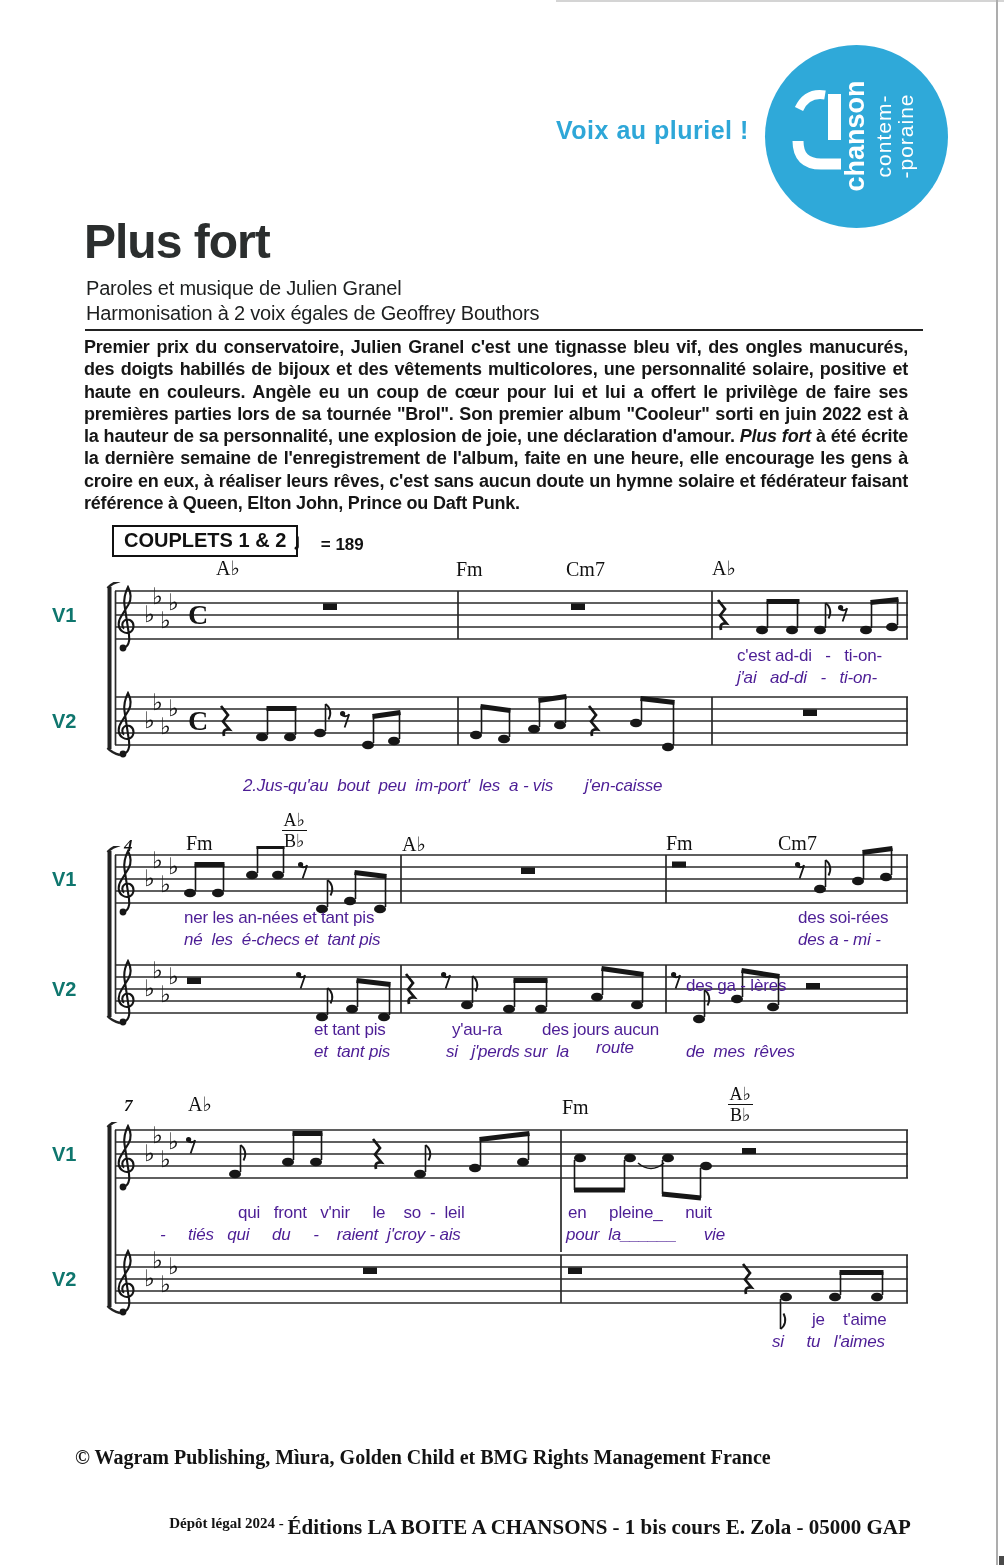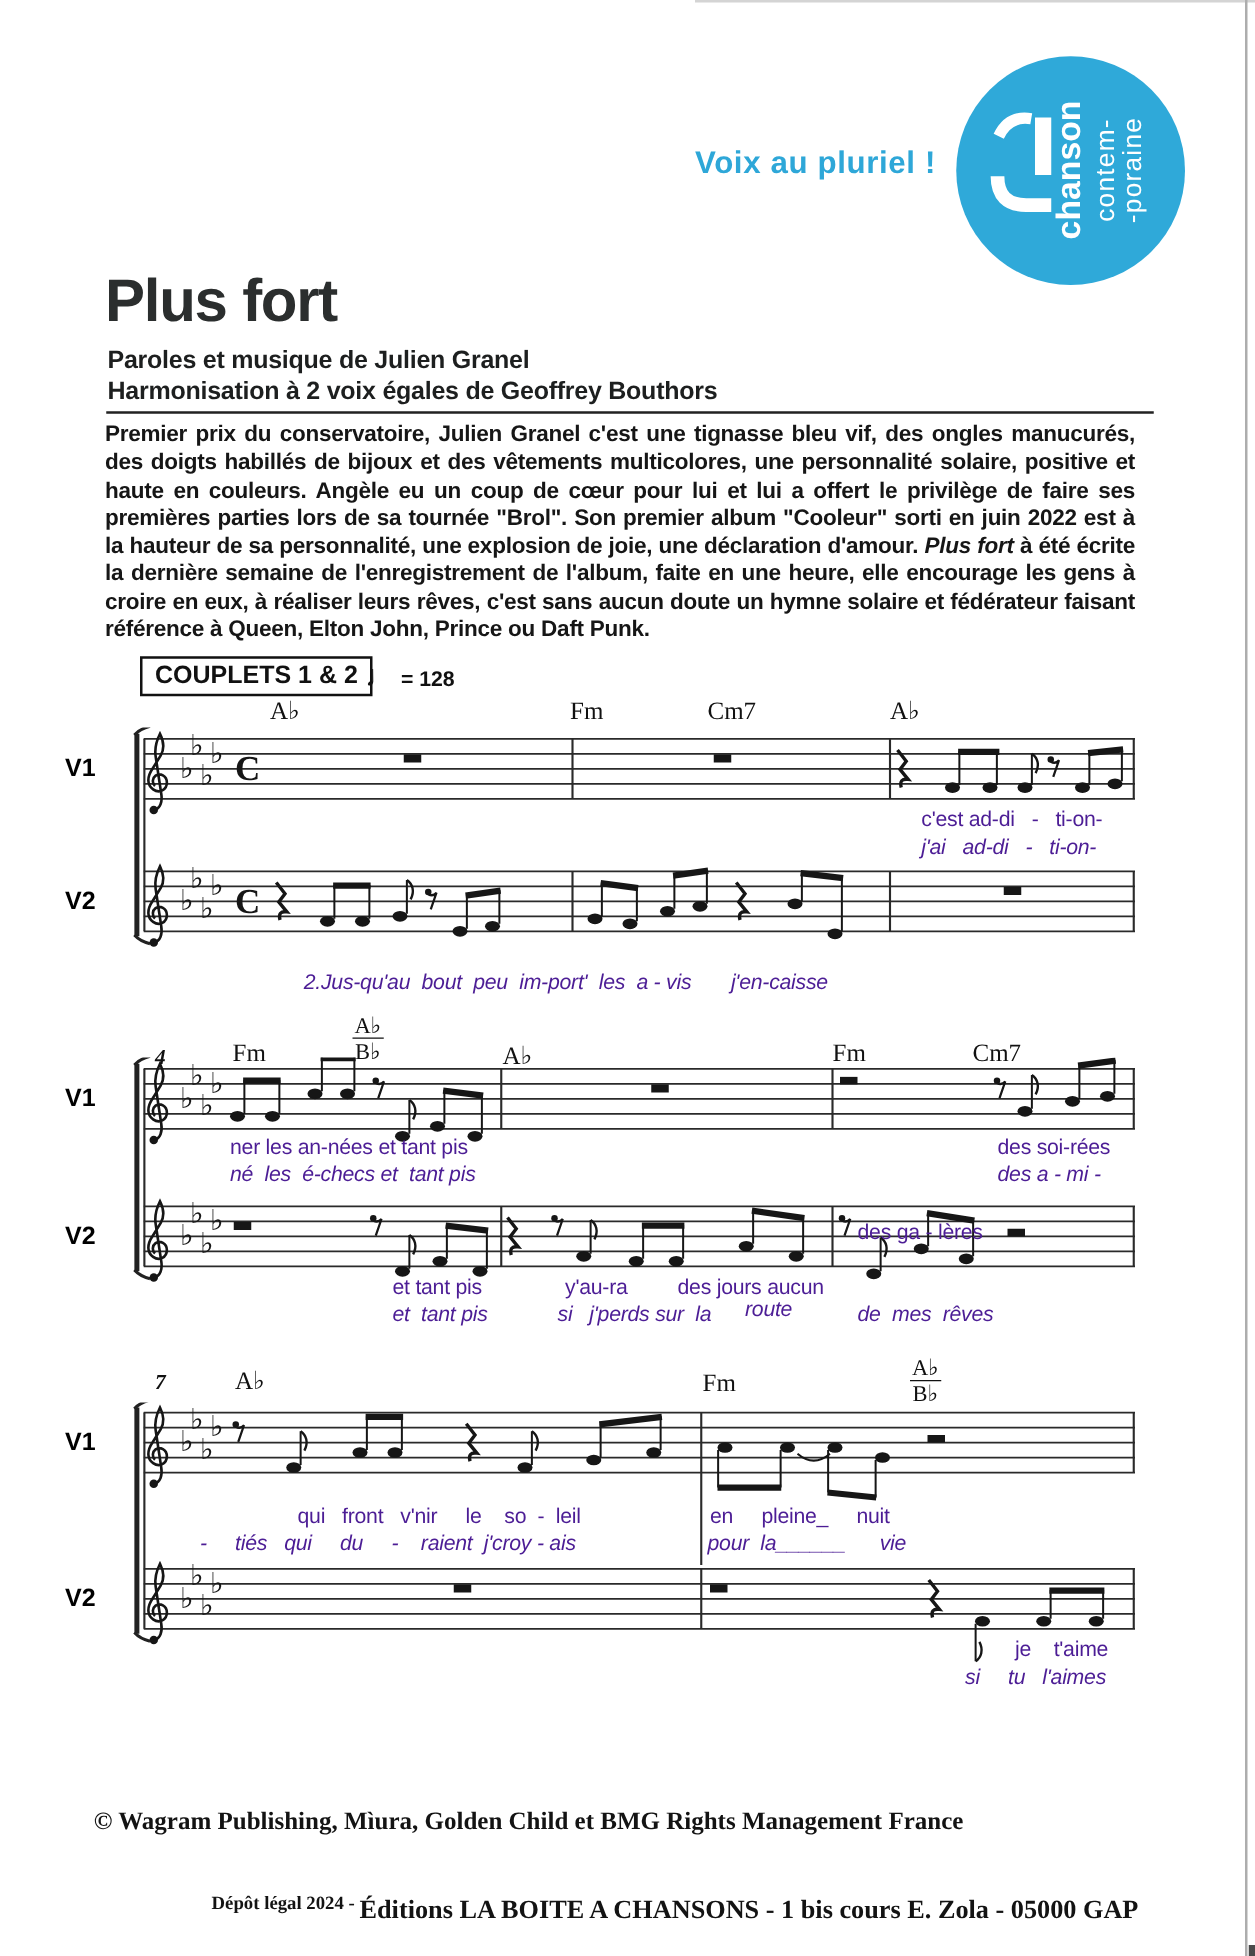--- a/index.html
+++ b/index.html
@@ -4,34 +4,34 @@
 <style>
   html,body{margin:0;padding:0;background:#e8e8e8;}
   #page{position:relative;width:1004px;height:1565px;background:#ffffff;overflow:hidden;
         font-family:"Liberation Sans",sans-serif;color:#1c1c1c;}
   .abs{position:absolute;}
   
   #tagline{left:556px;top:116px;font-size:25px;font-weight:bold;color:#2ea7d8;letter-spacing:.5px;}
   #logo-circle{left:765px;top:45px;width:183px;height:183px;border-radius:50%;background:#2fa9d9;}
   
   #page-title{left:84px;top:214px;font-size:48px;font-weight:bold;color:#2b2e2e;letter-spacing:-1px;}
-  .credit{left:86px;font-size:20px;font-weight:bold;color:#1d1f1f;letter-spacing:-0.2px;}
+  .credit{left:86px;font-size:20px;font-weight:normal;color:#1d1f1f;letter-spacing:-0.2px;}
   #credit1{top:277px;} #credit2{top:302px;}
   #title-rule{left:85px;top:329px;width:838px;border-top:2.5px solid #222;}
   
   #intro{left:84px;top:336px;width:824px;font-size:18px;font-weight:bold;line-height:22.3px;
          text-align:justify;color:#161616;letter-spacing:-0.2px;}
   #intro i{font-weight:bold;}
   
   #couplets-box{left:112px;top:525px;border:2.5px solid #111;padding:2px 10px 3px 10px;
                 font-size:20px;font-weight:bold;color:#111;}
   #tempo{left:292px;top:528px;font-size:17px;font-weight:bold;color:#111;}
   #tempo .note{font-size:24px;font-weight:normal;}
   
-  .vlabel{font-size:20px;font-weight:bold;color:#000000;}
+  .vlabel{font-size:20px;font-weight:bold;color:#0f766e;}
   .chord{font-family:"Liberation Serif",serif;font-size:20px;color:#111;white-space:pre;}
   .chord-stack{display:inline-flex;flex-direction:column;align-items:center;
                font-family:"Liberation Serif",serif;font-size:18px;line-height:20px;color:#111;}
   .chord-stack .bot{border-top:1.6px solid #111;padding:0 2px;}
   .mnum{font-family:"Liberation Serif",serif;font-style:italic;font-weight:bold;font-size:17px;color:#111;}
   .lyr{font-size:17px;color:#4c1d95;white-space:pre;letter-spacing:-0.2px;}
   .lyr.it{font-style:italic;}
   
   #copyright{left:75px;top:1446px;font-family:"Liberation Serif",serif;font-weight:bold;
              font-size:20px;color:#131313;}
@@ -93,21 +93,21 @@
   </div>
 
   <div class="abs" id="page-title">Plus fort</div>
   <div class="abs credit" id="credit1">Paroles et musique de Julien Granel</div>
   <div class="abs credit" id="credit2">Harmonisation à 2 voix égales de Geoffrey Bouthors</div>
   <div class="abs" id="title-rule"></div>
 
   <div class="abs" id="intro"><span>Premier prix du conservatoire, Julien Granel c'est une tignasse bleu vif, des ongles manucurés, des doigts habillés de bijoux et des vêtements multicolores, une personnalité solaire, positive et haute en couleurs. Angèle eu un coup de cœur pour lui et lui a offert le privilège de faire ses premières parties lors de sa tournée "Brol". Son premier album "Cooleur" sorti en juin 2022 est à la hauteur de sa personnalité, une explosion de joie, une déclaration d'amour.  </span><i>Plus fort</i><span> à été écrite la dernière semaine de l'enregistrement de l'album, faite en une heure, elle encourage les gens à croire en eux, à réaliser leurs rêves, c'est sans aucun doute un hymne solaire et fédérateur faisant référence à Queen, Elton John, Prince ou Daft Punk.</span></div>
 
   <div class="abs" id="couplets-box">COUPLETS 1 &amp; 2</div>
-  <div class="abs" id="tempo"><span class="note">♩</span> <span>= 128</span></div>
+  <div class="abs" id="tempo"><span class="note">♩</span> <span>= 189</span></div>
 
   <svg class="abs" style="left:48px;top:582px" width="872" height="205" viewBox="48 582 872 205">
     <g>
       <rect x="107.5" y="587" width="4" height="162" fill="#222"></rect>
       <path d="M107.5,588 Q112,583 120,581" fill="none" stroke="#222" stroke-width="2.5"></path>
       <path d="M107.5,748 Q112,753 120,755" fill="none" stroke="#222" stroke-width="2.5"></path>
       <line class="bl" x1="115.5" y1="591" x2="115.5" y2="745"></line>
     </g>
     <g>
       <line class="sl" x1="115" y1="591" x2="908" y2="591"></line>

